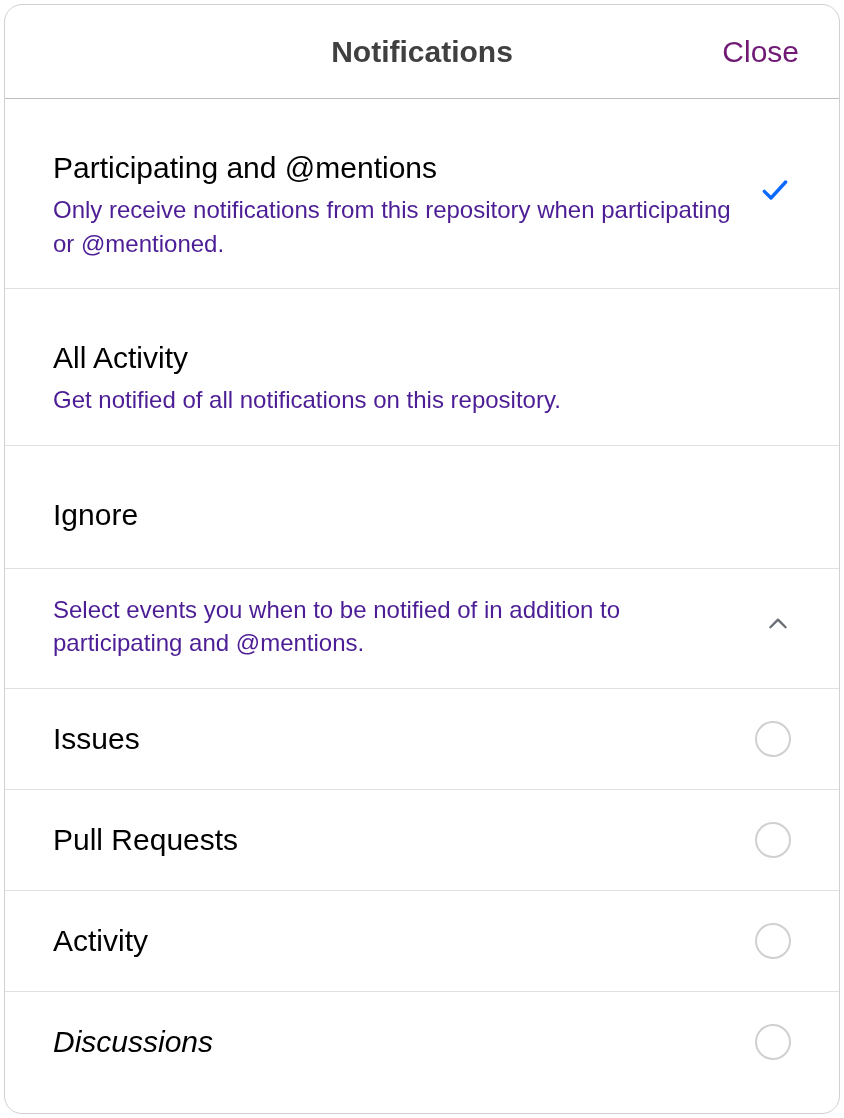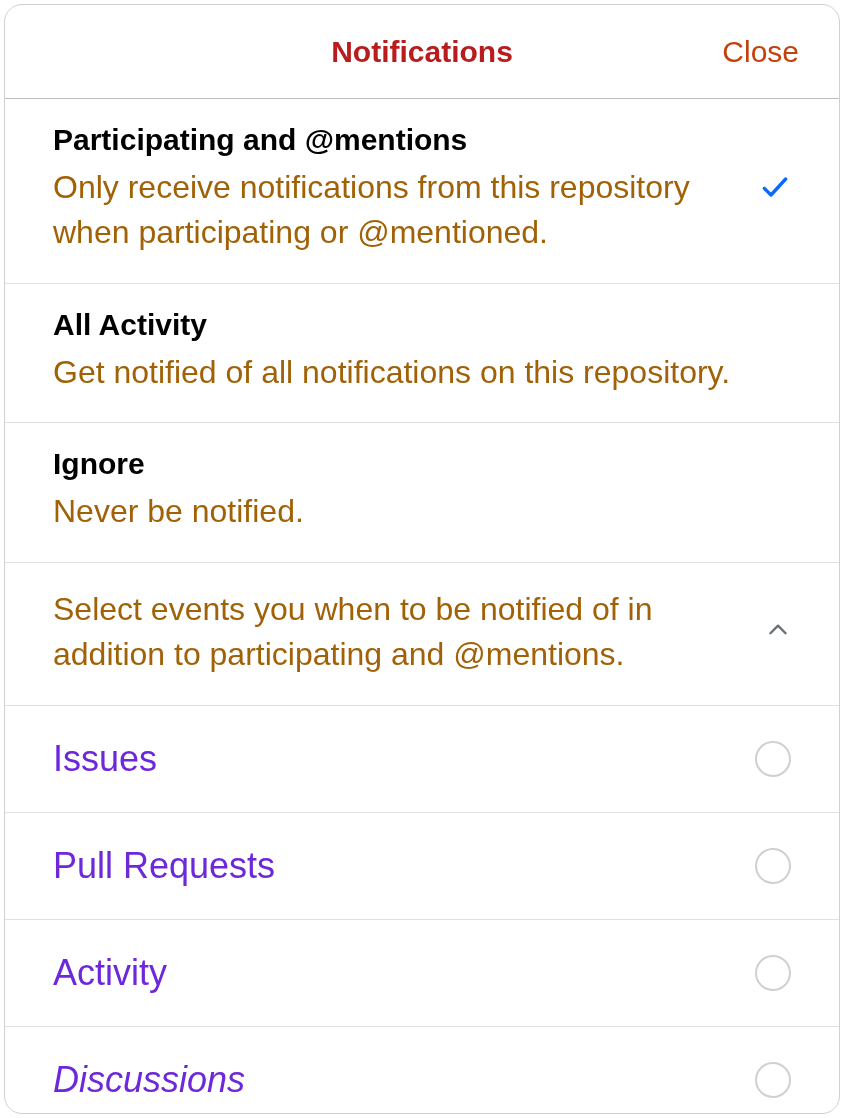--- a/index.html
+++ b/index.html
@@ -29,30 +29,30 @@
       position: relative;
       height: 94px;
       border-bottom: 1px solid #bdbdbd;
       display: flex;
       align-items: center;
       justify-content: center;
     }
     .header-title {
       font-size: 30px;
       font-weight: 600;
-      color: #b91c1c;
+      color: #404040;
     }
     .close-btn {
       position: absolute;
       right: 40px;
       top: 50%;
       transform: translateY(-50%);
       font-size: 30px;
       font-weight: 400;
-      color: #c2410c;
+      color: #701a75;
       background: none;
       border: none;
       cursor: pointer;
     }
     .content {
       flex: 1;
       overflow: hidden;
     }
     .option {
       padding: 24px 48px 28px 48px;
@@ -60,51 +60,52 @@
       display: flex;
       align-items: center;
       justify-content: space-between;
       gap: 20px;
     }
     .option-text {
       flex: 1;
     }
     .option-title {
       font-size: 30px;
-      font-weight: 700;
+      font-weight: 400;
       color: #000;
       margin-bottom: 8px;
+      margin-top: 28px;
     }
     .option-desc {
-      font-size: 32px;
+      font-size: 24px;
       font-weight: 400;
-      color: #a16207;
+      color: #4c1d95;
       line-height: 1.4;
     }
     .check-icon {
       width: 32px;
       height: 32px;
       flex-shrink: 0;
     }
     .chevron-up-icon {
       width: 26px;
       height: 26px;
       flex-shrink: 0;
     }
     .custom-item {
       padding: 32px 48px;
       border-bottom: 1px solid #e0e0e0;
       display: flex;
       align-items: center;
       justify-content: space-between;
     }
     .custom-item-label {
-      font-size: 36px;
+      font-size: 30px;
       font-weight: 400;
-      color: #6d28d9;
+      color: #000000;
     }
     .radio-circle {
       width: 36px;
       height: 36px;
       border: 2px solid #d0d0d0;
       border-radius: 50%;
       background: #fff;
       flex-shrink: 0;
     }
     .no-border-bottom {
@@ -138,21 +139,20 @@
     <div class="option">
       <div class="option-text">
         <div class="option-title">All Activity</div>
         <div class="option-desc">Get notified of all notifications on this repository.</div>
       </div>
     </div>
 
     <div class="option">
       <div class="option-text">
         <div class="option-title">Ignore</div>
-        <div class="option-desc">Never be notified.</div>
       </div>
     </div>
 
     <div class="option">
       <div class="option-text">
         <div class="option-desc">Select events you when to be notified of in addition to participating and @mentions.</div>
       </div>
       <span>
         <svg class="chevron-up-icon" viewBox="0 0 24 24" fill="none" stroke="#6a6f76" stroke-width="2.2" stroke-linecap="round" stroke-linejoin="round">
           <polyline points="5 15 12 8 19 15"></polyline>

